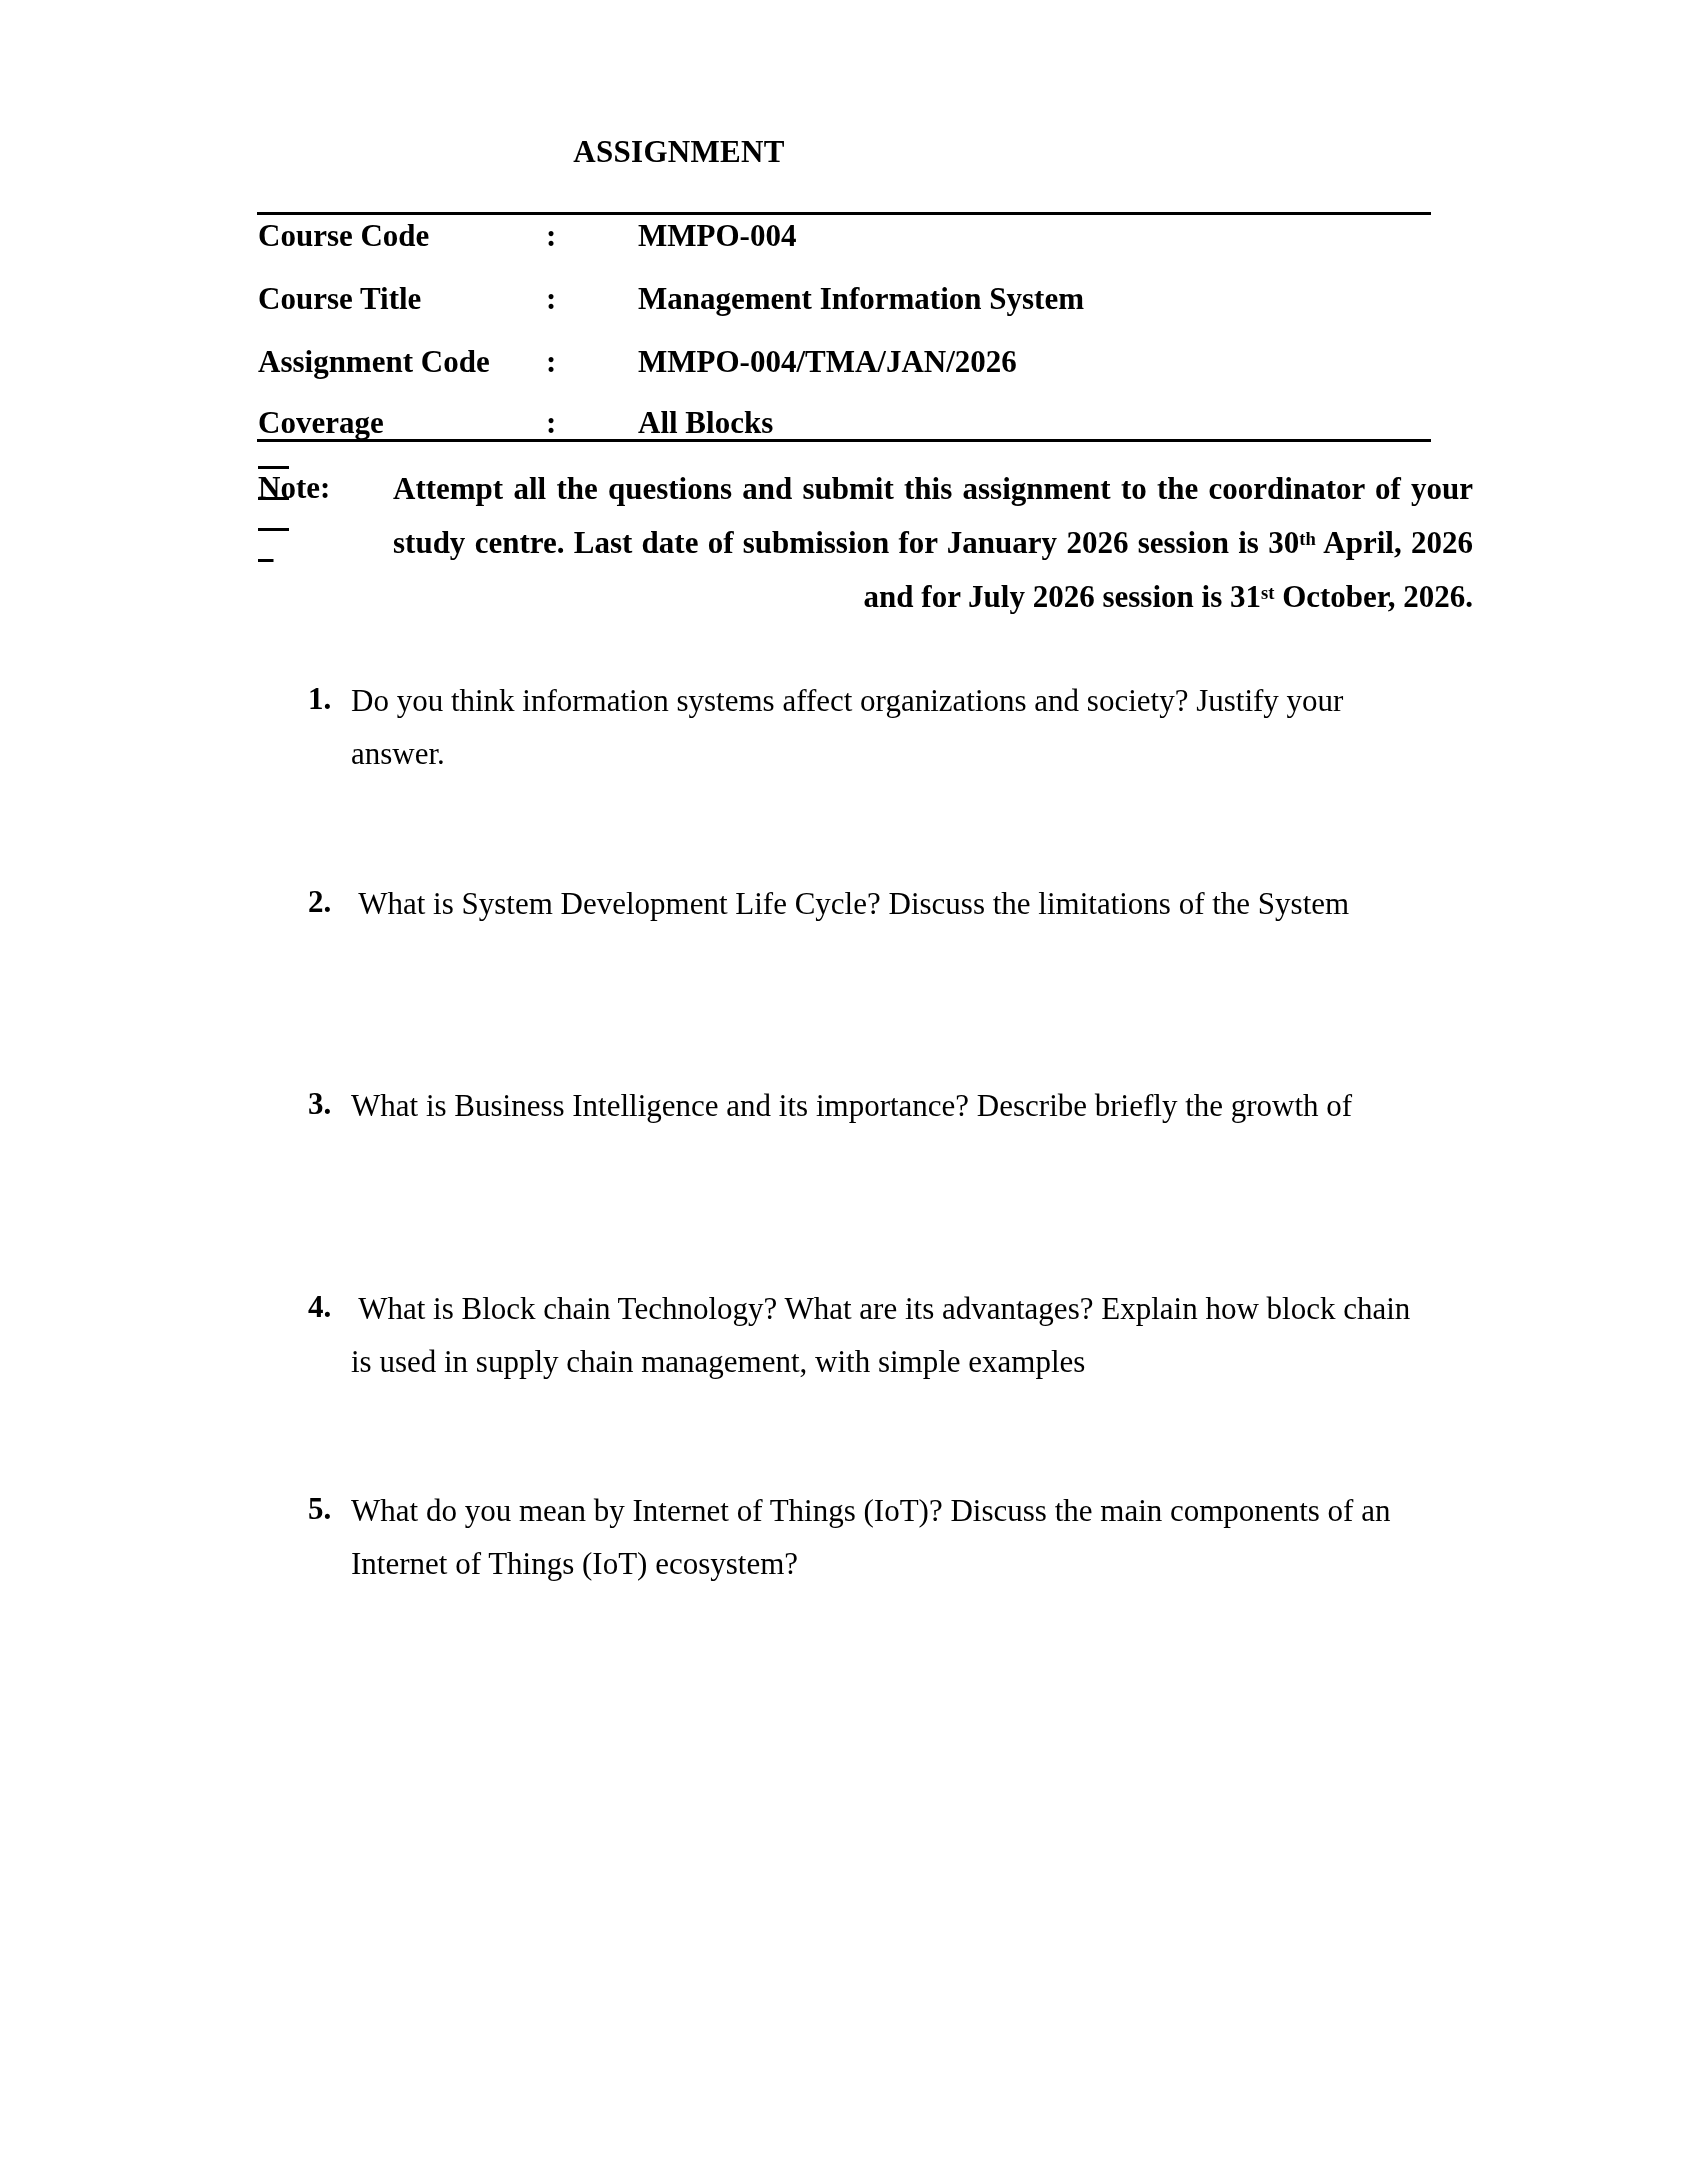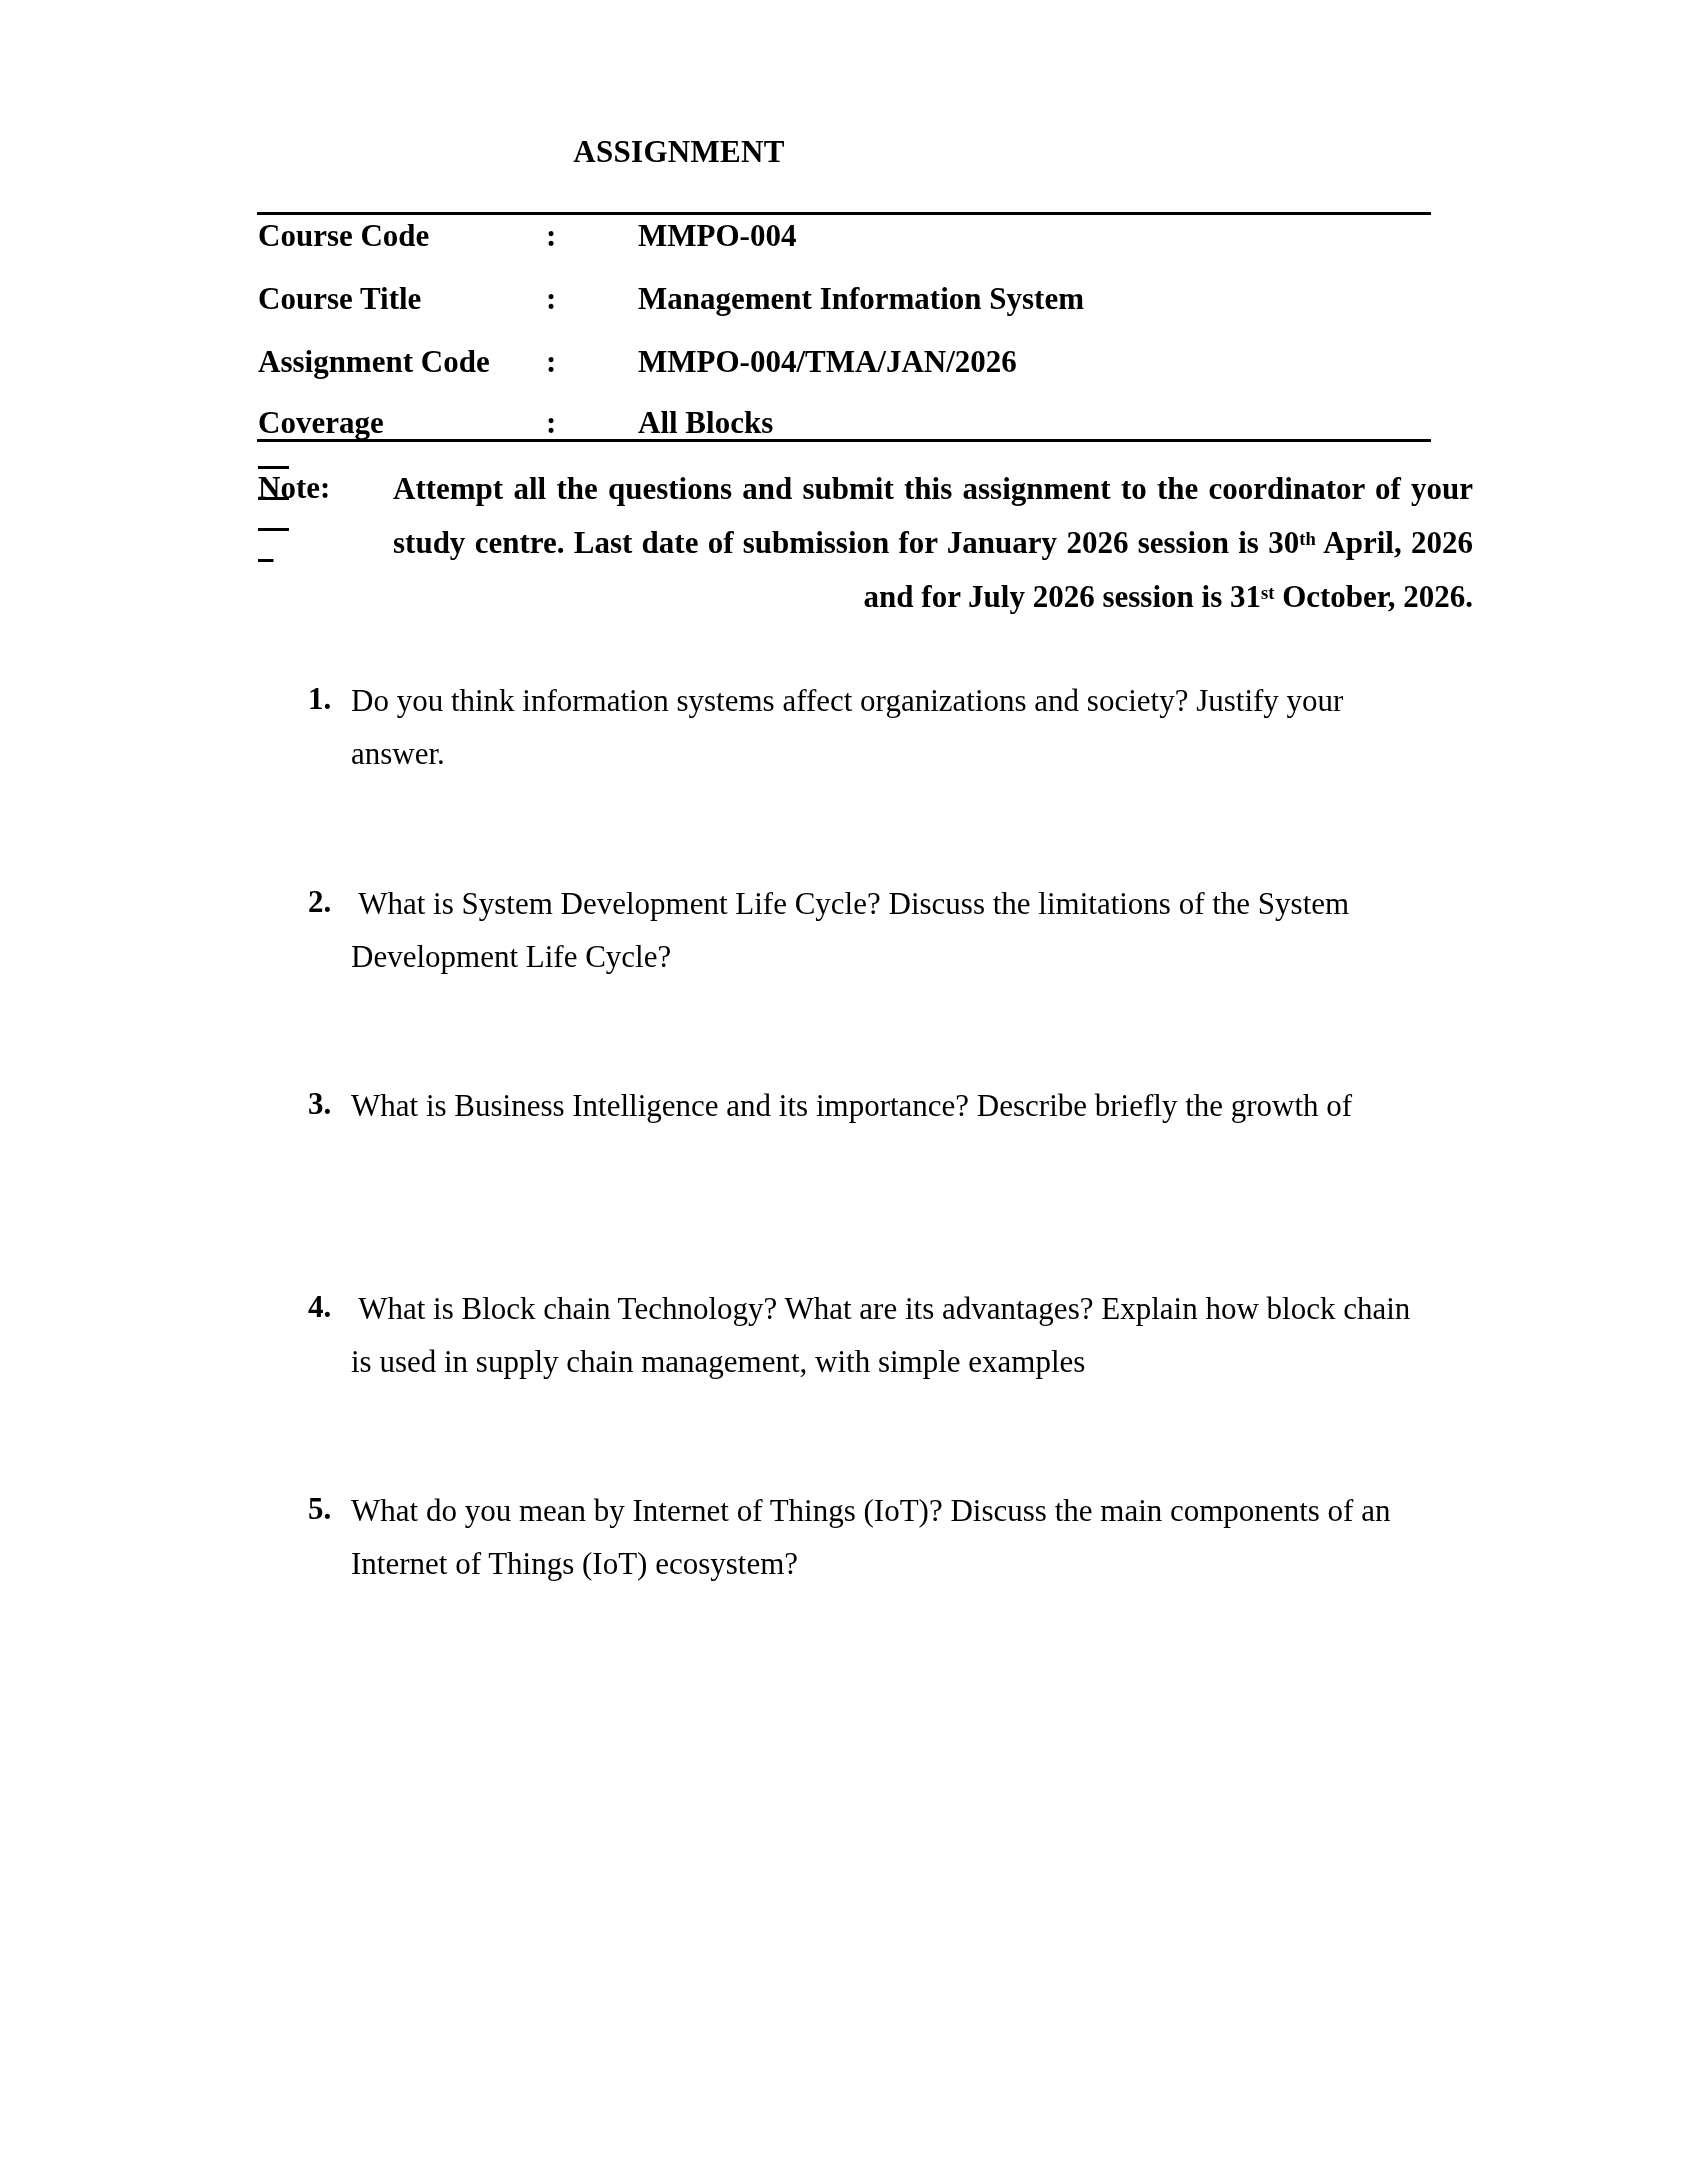--- a/index.html
+++ b/index.html
@@ -119,21 +119,20 @@
     <div class="q-lines">
           <div class="q-line">Do you think information systems affect organizations and society? Justify your</div>
           <div class="q-line">answer.</div>
         </div>
   </div>
 
   <div class="question">
     <div class="q-number">2.</div>
     <div class="q-lines">
           <div class="q-line"> What is System Development Life Cycle? Discuss the limitations of the System</div>
-          <div class="q-line">Development Life Cycle?</div>
         </div>
   </div>
 
   <div class="question">
     <div class="q-number">3.</div>
     <div class="q-lines">
           <div class="q-line">What is Business Intelligence and its importance? Describe briefly the growth of</div>
         </div>
   </div>
 

